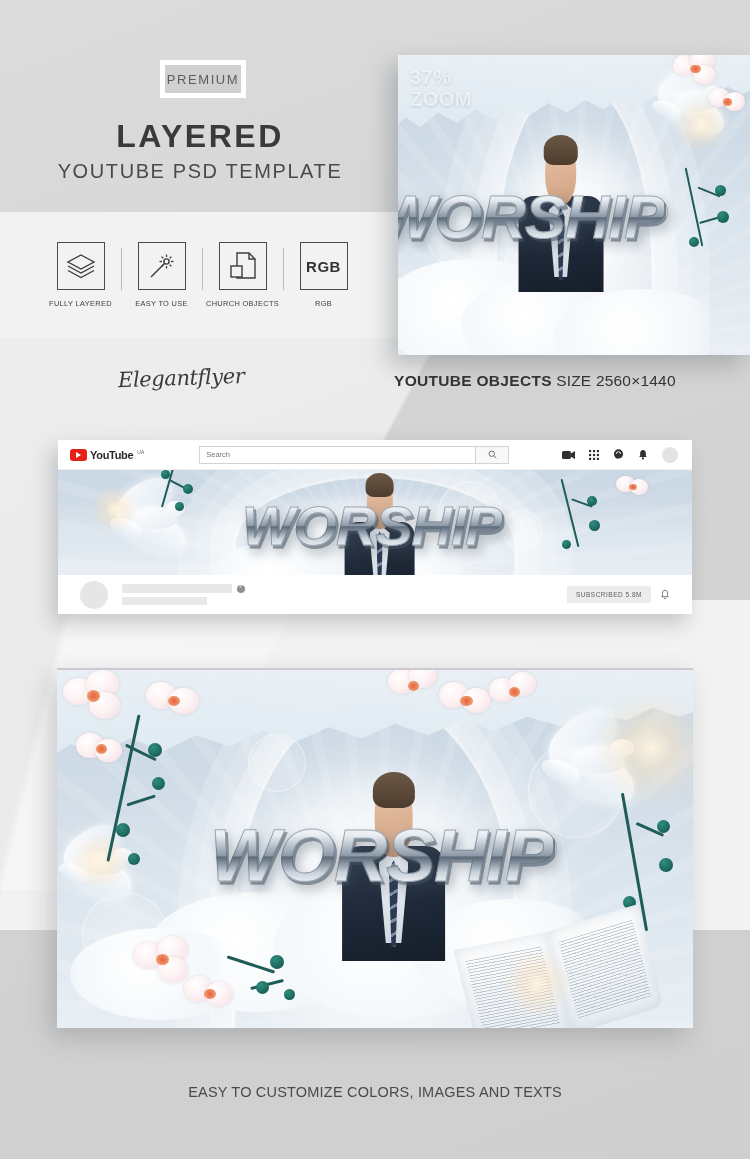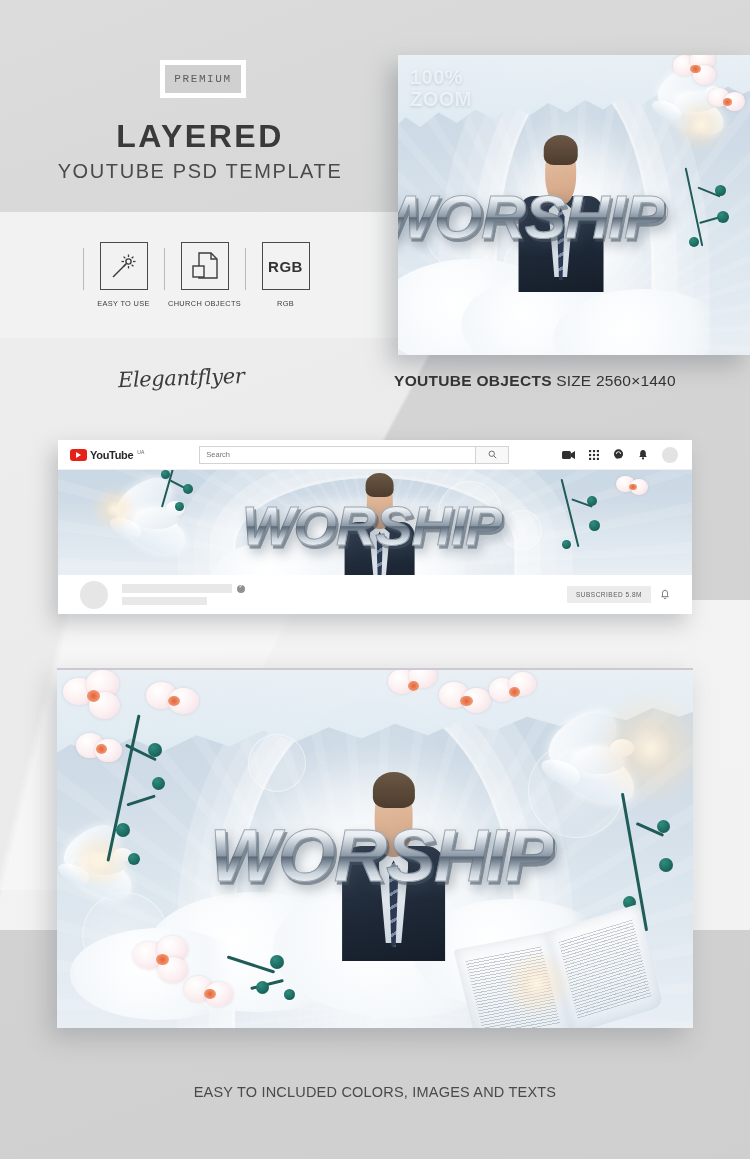--- a/index.html
+++ b/index.html
@@ -17,21 +17,21 @@
     background: linear-gradient(118deg, rgba(255,255,255,.55) 0 42%, rgba(255,255,255,0) 42.4% 100%);
     pointer-events:none; }
   .wedge2 { position:absolute; left:0; top:600px; width:750px; height:330px;
     background: linear-gradient(104deg, rgba(255,255,255,.0) 0 8%, rgba(248,248,248,.85) 9% 100%);
     pointer-events:none; }
 
   
   .header { position:absolute; left:0; top:0; width:400px; height:212px; }
   .premium-badge { position:absolute; left:160px; top:60px; width:86px; height:38px;
     border:5px solid #fff; background:#d0d0d0; display:flex; align-items:center; justify-content:center; }
-  .premium-badge span { font-size:11px; letter-spacing:1.6px; color:#5d5d5d; font-weight:400;font-family:Liberation Mono, monospace; }
+  .premium-badge span { font-size:13px; letter-spacing:1.6px; color:#5d5d5d; font-weight:400; }
   .h-title { position:absolute; left:0; top:118px; width:400px; text-align:center;
     font-size:32px; font-weight:700; letter-spacing:2.5px; color:#3a3a3a; }
   .h-sub { position:absolute; left:0; top:160px; width:400px; text-align:center;
     font-size:20px; letter-spacing:1.6px; color:#4a4a4a; font-weight:300; }
 
   
   .feature-band { position:absolute; left:0; top:212px; width:400px; height:126px; background:#f2f2f2; }
   .features { display:flex; align-items:center; justify-content:center; height:100%; gap:0; padding-left:4px;}
   .feat { width:76px; display:flex; flex-direction:column; align-items:center; }
   .feat-box { width:48px; height:48px; border:1.6px solid #4a4a4a; display:flex;
@@ -204,20 +204,30 @@
     <div class="premium-badge">
       <span>PREMIUM</span>
     </div>
     <div class="h-title">LAYERED</div>
     <div class="h-sub">YOUTUBE PSD TEMPLATE</div>
   </div>
 
   <div class="feature-band">
     <div class="features">
 
+      <div class="feat">
+        <div class="feat-box">
+          <svg width="30" height="26" viewBox="0 0 30 26">
+            <polygon points="15,2 28,9 15,16 2,9" fill="none" stroke="#3c3c3c" stroke-width="1.4"></polygon>
+            <polyline points="2,13 15,20 28,13" fill="none" stroke="#3c3c3c" stroke-width="1.4"></polyline>
+            <polyline points="2,17.5 15,24.5 28,17.5" fill="none" stroke="#3c3c3c" stroke-width="1.4"></polyline>
+          </svg>
+        </div>
+        <div class="feat-label">FULLY LAYERED</div>
+      </div>
 
       <div class="divider"></div>
 
       <div class="feat">
         <div class="feat-box">
           <svg width="30" height="30" viewBox="0 0 30 30">
             <line x1="4" y1="26" x2="18" y2="12" stroke="#3c3c3c" stroke-width="1.5"></line>
             <circle cx="19.5" cy="10.5" r="2.6" fill="none" stroke="#3c3c3c" stroke-width="1.4"></circle>
             <g stroke="#3c3c3c" stroke-width="1.3">
               <line x1="19.5" y1="3.5" x2="19.5" y2="6"></line>
@@ -312,21 +322,21 @@
         <div class="suit"></div>
           <div class="shirt"></div>
           <div class="tie"></div>
         <div class="head"></div>
           <div class="hair"></div>
       </div>
 
       <div class="worship" style="left:-6%;top:42%;font-size:62px;">WORSHIP</div>
 
       <div class="zoom-label">
-        <div>100%</div>
+        <div>37%</div>
         <div>ZOOM</div>
       </div>
     </div>
   </div>
 
   <div class="yt-mock">
 
     <div class="yt-bar">
       <div class="yt-logo">
         <div class="yt-play"></div>
@@ -566,14 +576,14 @@
       <div class="branch" style="left:26%;top:78%;width:90px;height:70px;">
         <div class="stem" style="left:4px;top:14px;width:50px;height:2.5px;transform:rotate(18deg)"></div>
         <div class="stem" style="left:28px;top:34px;width:34px;height:2.5px;transform:rotate(-14deg)"></div>
         <div class="bud" style="left:48px;top:6px;width:14px;height:14px;"></div>
         <div class="bud" style="left:34px;top:32px;width:13px;height:13px;"></div>
         <div class="bud" style="left:62px;top:40px;width:11px;height:11px;"></div>
       </div>
     </div>
   </div>
 
-  <div class="foot2">EASY TO INCLUDED COLORS, IMAGES AND TEXTS</div>
+  <div class="foot2">EASY TO CUSTOMIZE COLORS, IMAGES AND TEXTS</div>
 </div>
 
 </body></html>

